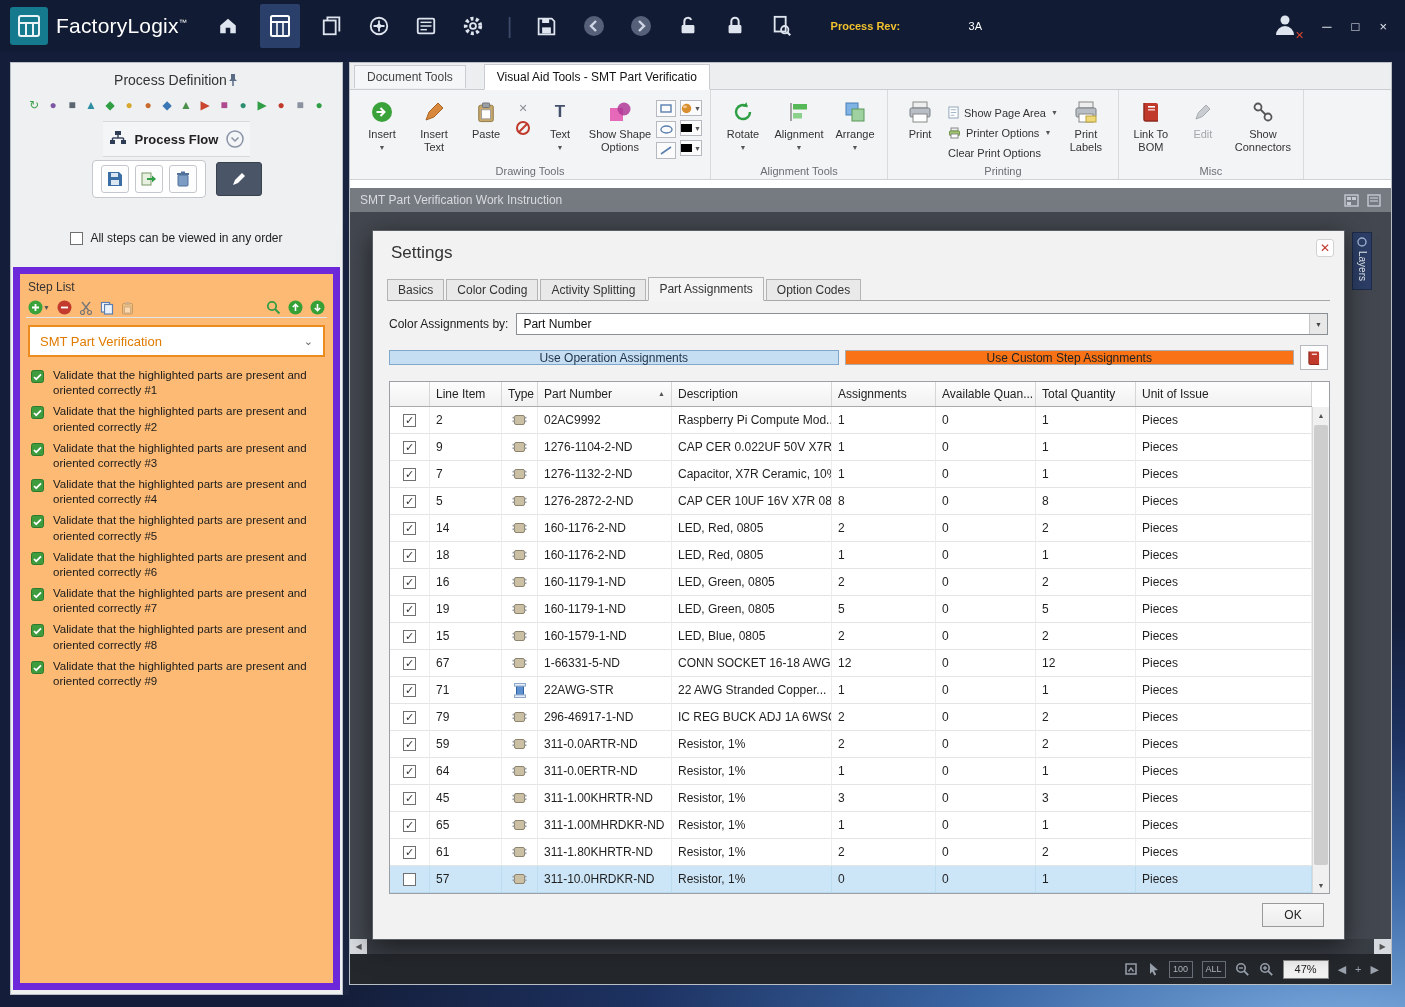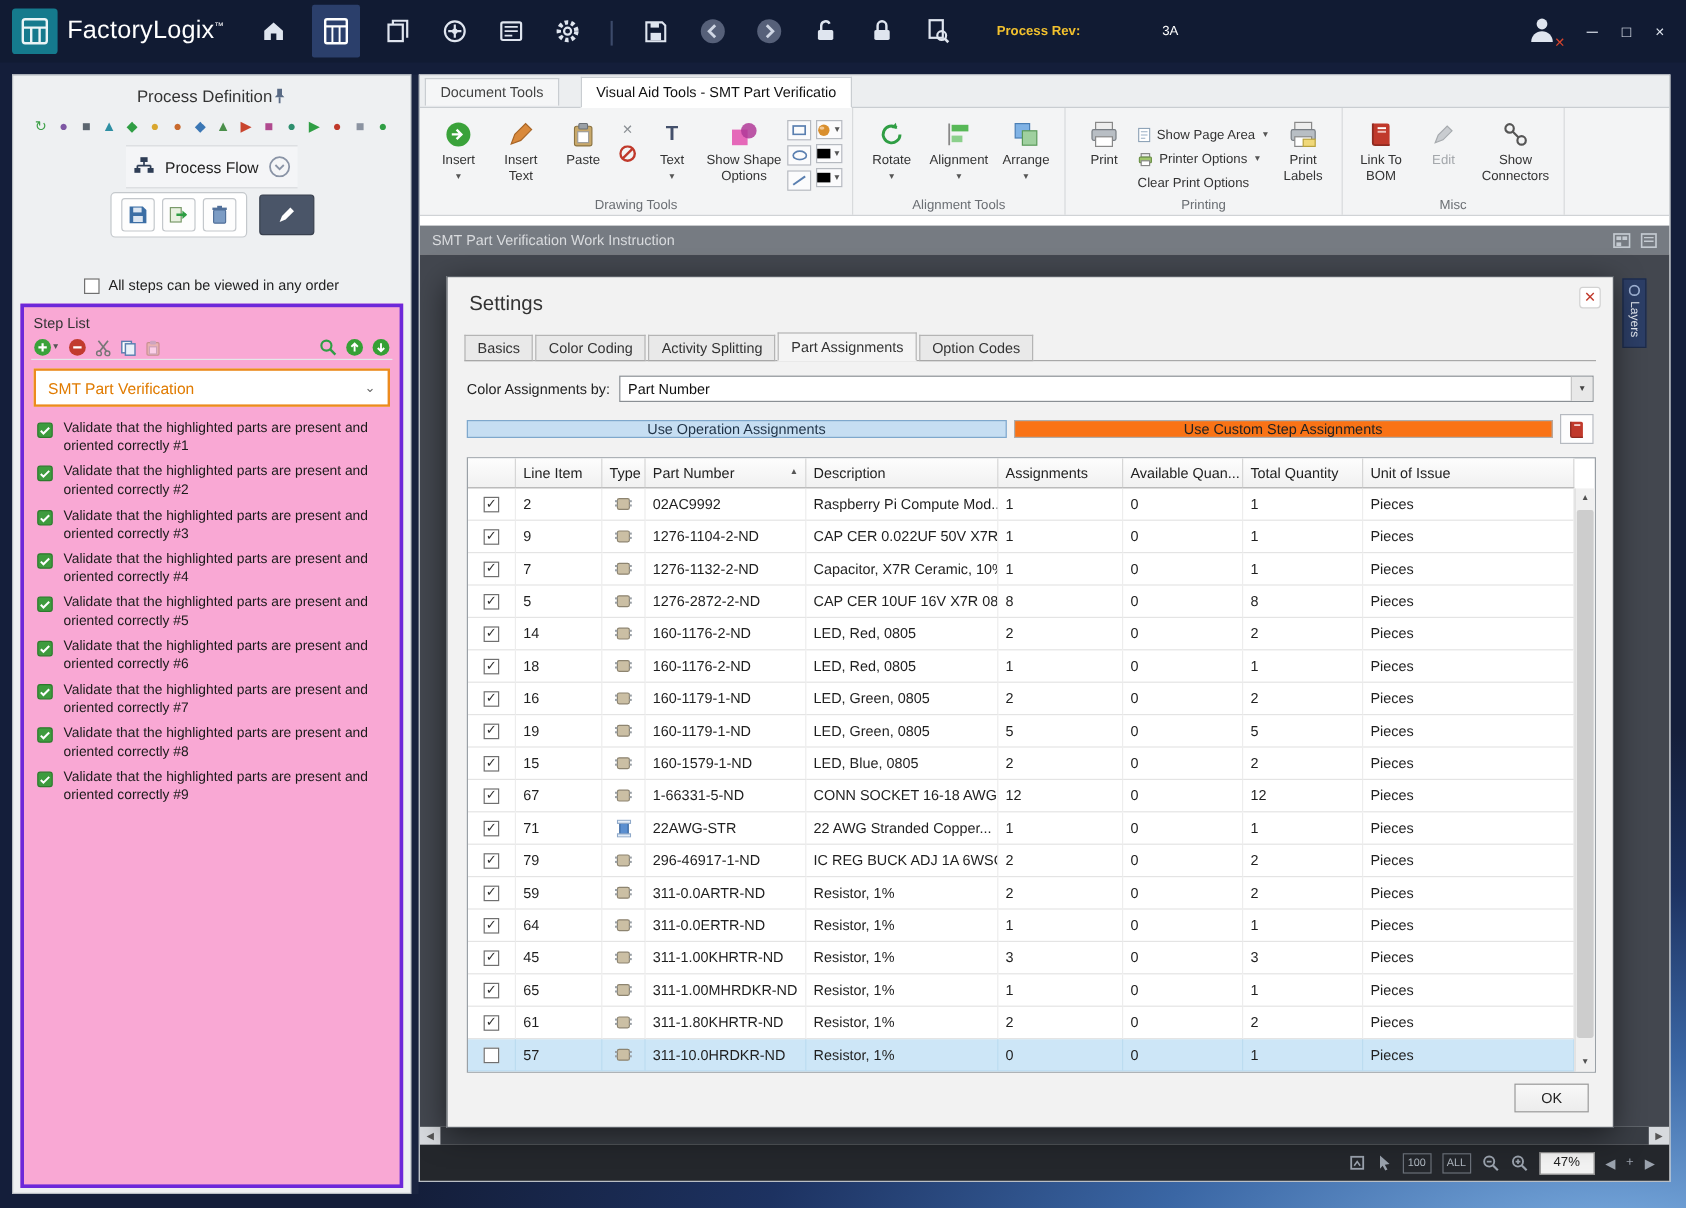--- a/index.html
+++ b/index.html
@@ -27,31 +27,31 @@
   .user-x{position:absolute;right:-4px;bottom:-2px;color:#d8442c;font-size:11px;font-weight:bold;}
   .win-btns{display:flex;gap:20px;color:#dfe5ef;font-size:13px;}
   .win-btns span{cursor:pointer;}
   
   .left-panel{position:absolute;left:10px;top:62px;width:333px;height:933px;background:#eef0f2;border:1px solid #b9bec4;display:flex;flex-direction:column;padding:4px 6px;align-items:center;}
   .pd-header{height:26px;display:flex;align-items:center;justify-content:space-between;padding:0 4px;}
   .pd-title{font-size:14px;color:#333;}
   .pd-toolbar{height:24px;display:flex;align-items:center;gap:4px;padding:0 2px;}
   .ticon{width:15px;height:18px;font-size:12px;line-height:18px;text-align:center;cursor:pointer;}
   .pflow-row{height:36px;display:flex;align-items:center;gap:8px;padding:0 6px;border-top:1px solid #d7dadd;border-bottom:1px solid #d7dadd;margin-top:4px;background:#f4f5f7;}
-  .pflow-label{font-weight:normal;font-size:13px;color:#222;flex:1;}
+  .pflow-label{font-weight:bold;font-size:13px;color:#222;flex:1;}
   .editing-row{height:34px;display:flex;align-items:center;gap:8px;padding:0 6px;margin-top:6px;}
   .editing-label{font-weight:bold;font-size:13px;color:#1b1b1b;}
   .edit-row{height:44px;display:flex;align-items:center;gap:10px;padding:0 6px;}
   .btn-cluster{background:#fff;border:1px solid #c4c8cc;border-radius:4px;height:38px;display:flex;align-items:center;gap:6px;padding:0 8px;}
   .mini-btn{width:28px;height:28px;background:#fdfdfd;border:1px solid #c4c8cc;border-radius:3px;display:flex;align-items:center;justify-content:center;cursor:pointer;}
   .edit-mode-btn{margin-left:auto;width:46px;height:34px;background:#4a5568;border:1px solid #39414f;border-radius:3px;display:flex;align-items:center;justify-content:center;cursor:pointer;}
   .order-check{display:flex;align-items:center;gap:7px;padding:0 8px;margin-top:26px;height:22px;}
   .checkbox{width:13px;height:13px;background:#fff;border:1px solid #707070;display:inline-flex;align-items:center;justify-content:center;}
   .order-check label{font-size:12px;color:#222;}
-  .steplist{flex:1;margin-top:4px;background:#f9a8d4;border:3px solid #6d28d9;display:flex;flex-direction:column;padding:4px 6px;overflow:hidden;}
+  .steplist{flex:1;margin-top:18px;background:#fdba74;border:7px solid #6d28d9;display:flex;flex-direction:column;padding:4px 6px;overflow:hidden;}
   .sl-title{font-size:12px;color:#333;padding:2px 2px 4px;}
   .sl-toolbar{display:flex;align-items:center;gap:7px;padding:2px;border-bottom:1px solid #e4e7ea;}
   .sl-tool{display:flex;align-items:center;cursor:pointer;}
   .sl-spacer{flex:1;}
   .caret{font-size:7px;color:#555;}
   .sl-selected{margin:7px 2px 4px;height:32px;border:2px solid #ec8b1e;background:#fff;display:flex;align-items:center;padding:0 10px;cursor:pointer;}
   .sl-selected .sel-text{color:#e07b00;font-size:13px;flex:1;}
   .sl-selected .chev{color:#666;font-size:11px;}
   .steps{padding:4px 0;overflow:hidden;}
   .step{display:flex;gap:8px;padding:3px 4px;cursor:pointer;}

